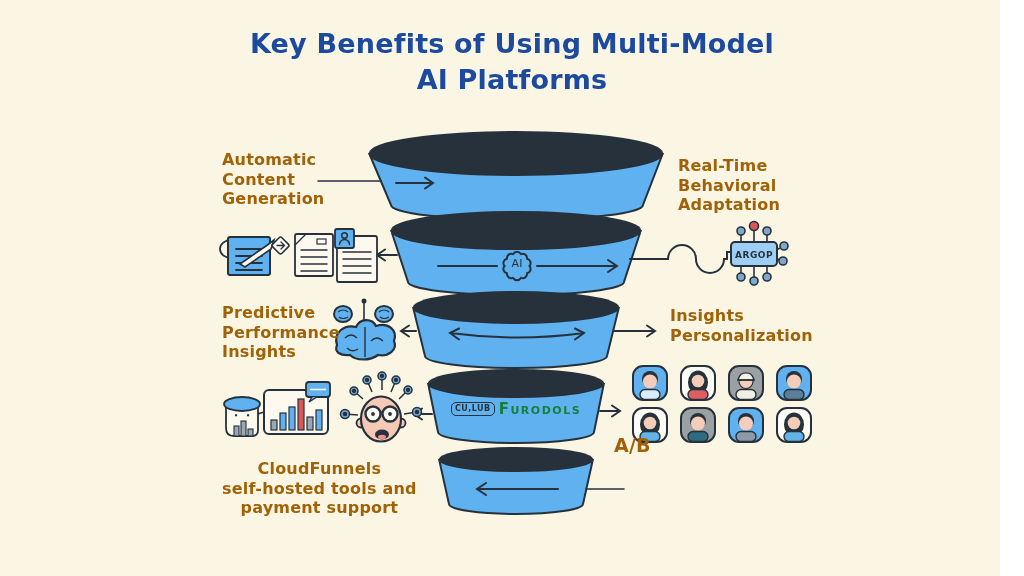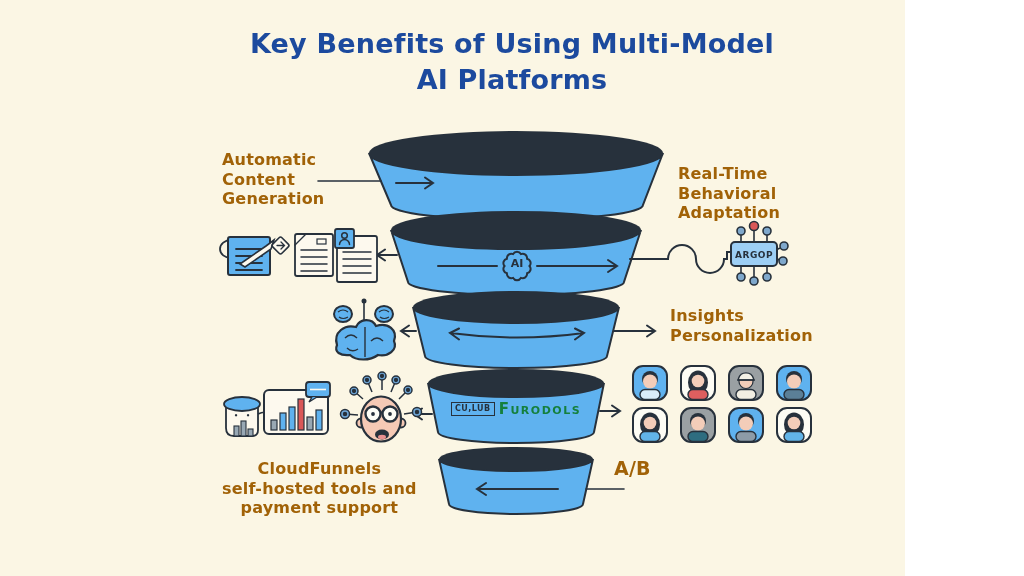--- a/index.html
+++ b/index.html
@@ -1,50 +1,49 @@
 <!DOCTYPE html>
 <html><head>
 <meta charset="utf-8">
 <style>
   html,body{margin:0;padding:0;}
   .canvas{
-    position:relative;width:864px;height:576px;
+    position:relative;width:1000px;height:576px;
     background:#fbf6e4;overflow:hidden;
     font-family:"DejaVu Sans",sans-serif;
-    padding-left:41px;
   }
   .title{
     position:absolute;left:0;top:26px;width:1024px;
     text-align:center;white-space:pre-line;
     font-size:27px;font-weight:800;line-height:1.32;
     color:#1c4a9e;letter-spacing:.2px;
   }
   .label{
     position:absolute;white-space:pre-line;
     font-size:16px;font-weight:700;line-height:19.5px;
     color:#a16207;letter-spacing:.2px;
   }
   .label.ab{font-size:19px;line-height:22px;}
   .stage{position:absolute;left:0;top:0;}
   .brand{
     position:absolute;left:416px;top:400px;width:200px;
     display:flex;align-items:center;justify-content:center;gap:4px;
   }
   .brand .club-badge{
-    border:1.5px solid #27313c;border-radius:0;
+    border:1.5px solid #27313c;border-radius:5px;
     font-size:8px;font-weight:700;color:#27313c;
     padding:0 3px;line-height:12px;letter-spacing:.5px;
   }
   .brand .brand-name{
     font-size:15px;font-weight:700;color:#15803d;
     font-variant:small-caps;letter-spacing:1.5px;
   }
   .ai-text{
     position:absolute;left:502px;top:257px;width:30px;text-align:center;
-    font-size:11px;font-weight:700;color:#27313c;
+    font-size:11px;font-weight:400;color:#27313c;
   }
 </style>
 </head>
 <body>
 
 <div class="canvas">
 
   <div class="title">Key Benefits of Using Multi-Model
 AI Platforms</div>
 
@@ -260,28 +259,31 @@
 
   <div class="brand">
     <span class="club-badge">CU,LUB</span>
     <span class="brand-name">Furodols</span>
   </div>
 
   <div class="label" style="left:222px;top:150px;">Automatic
 Content
 Generation</div>
 
-  <div class="label" style="left:678px;top:164px;">Real-Time
+  <div class="label" style="left:678px;top:156px;">Real-Time
 Behavioral
 Adaptation</div>
 
+  <div class="label" style="left:222px;top:303px;">Predictive
+Performance
+Insights</div>
 
   <div class="label" style="left:670px;top:306px;">Insights
 Personalization</div>
 
   <div class="label" style="left:222px;top:459px;text-align:center;">CloudFunnels
 self-hosted tools and
 payment support</div>
 
-  <div class="label ab" style="left:614px;top:457px;">A/B</div>
+  <div class="label ab" style="left:614px;top:434px;">A/B</div>
 
 
 </div>
 
 </body></html>

